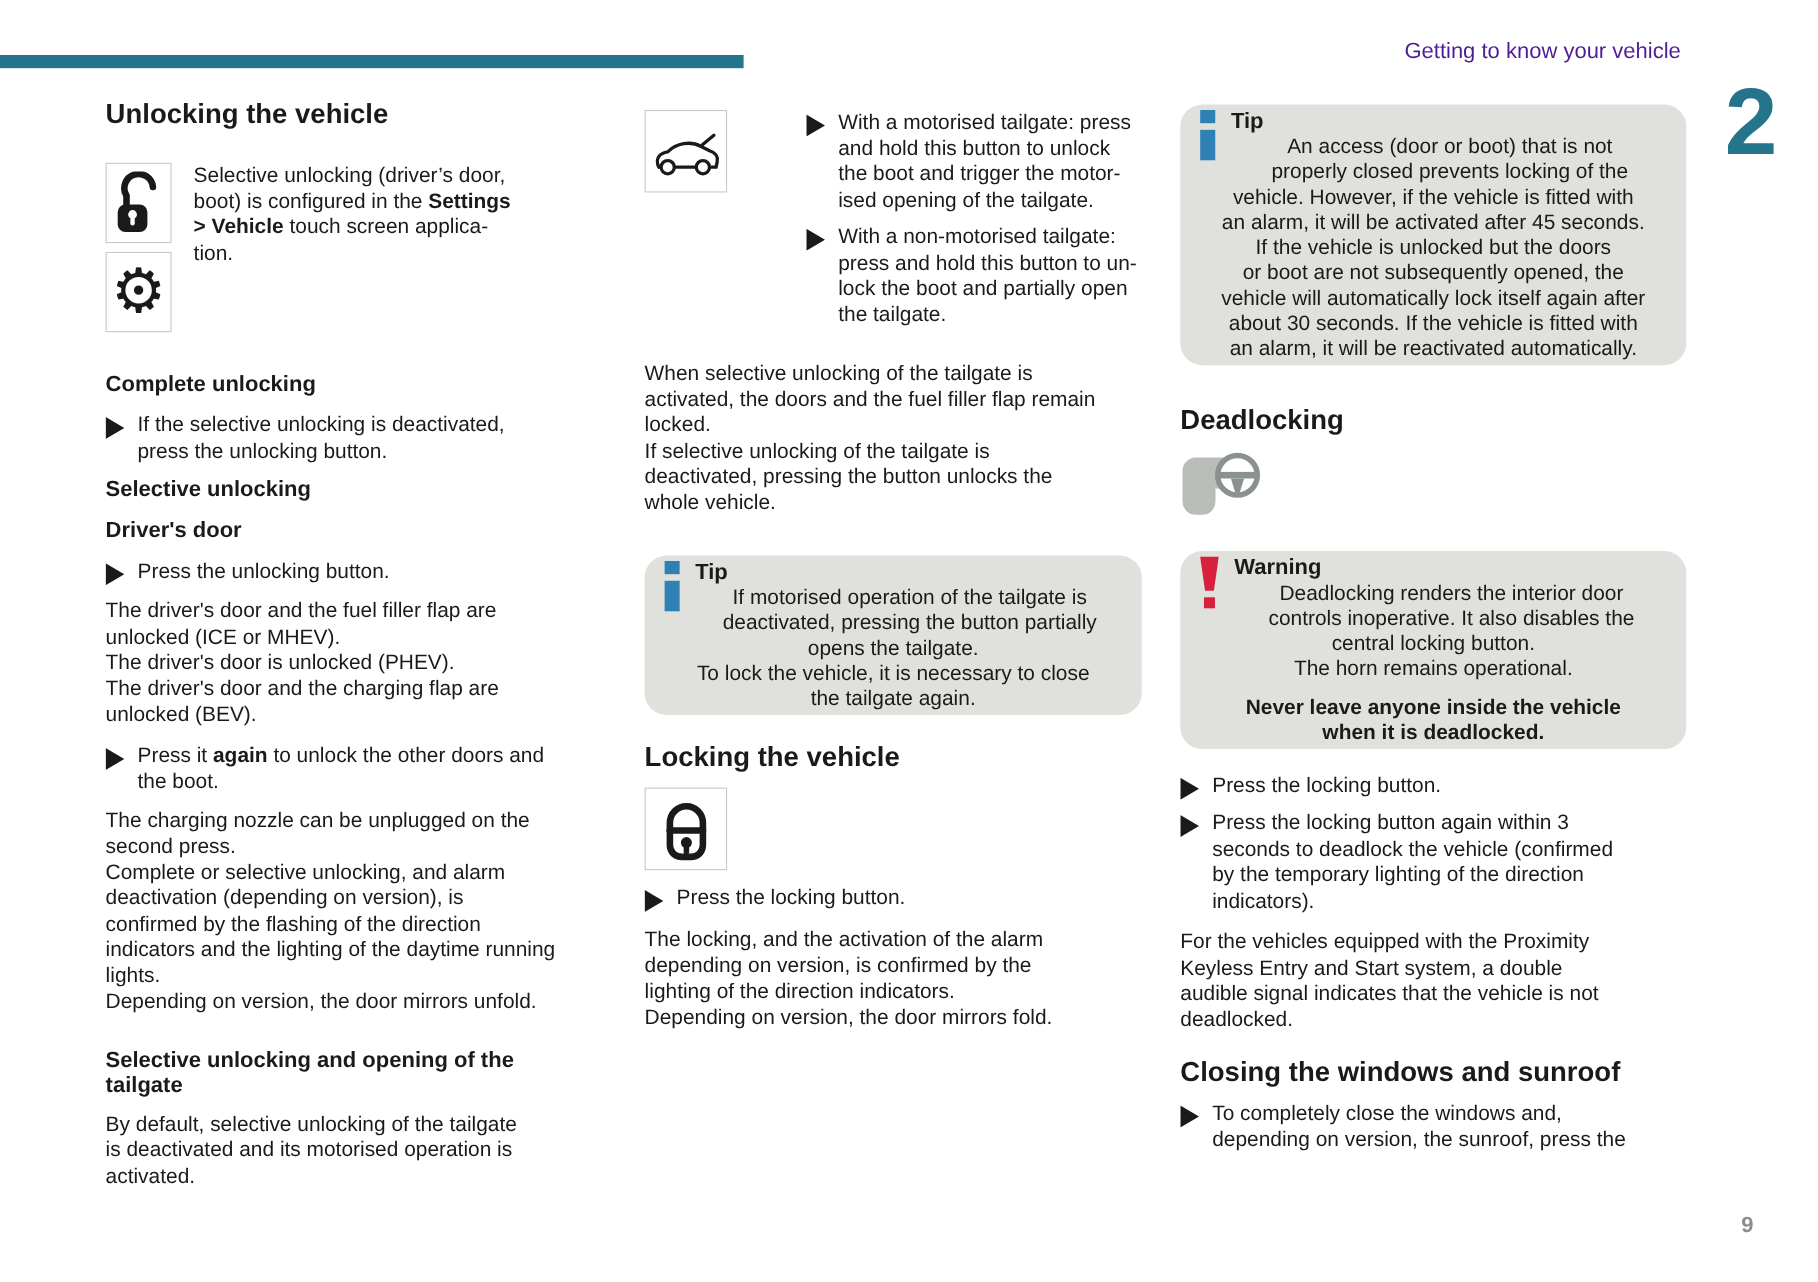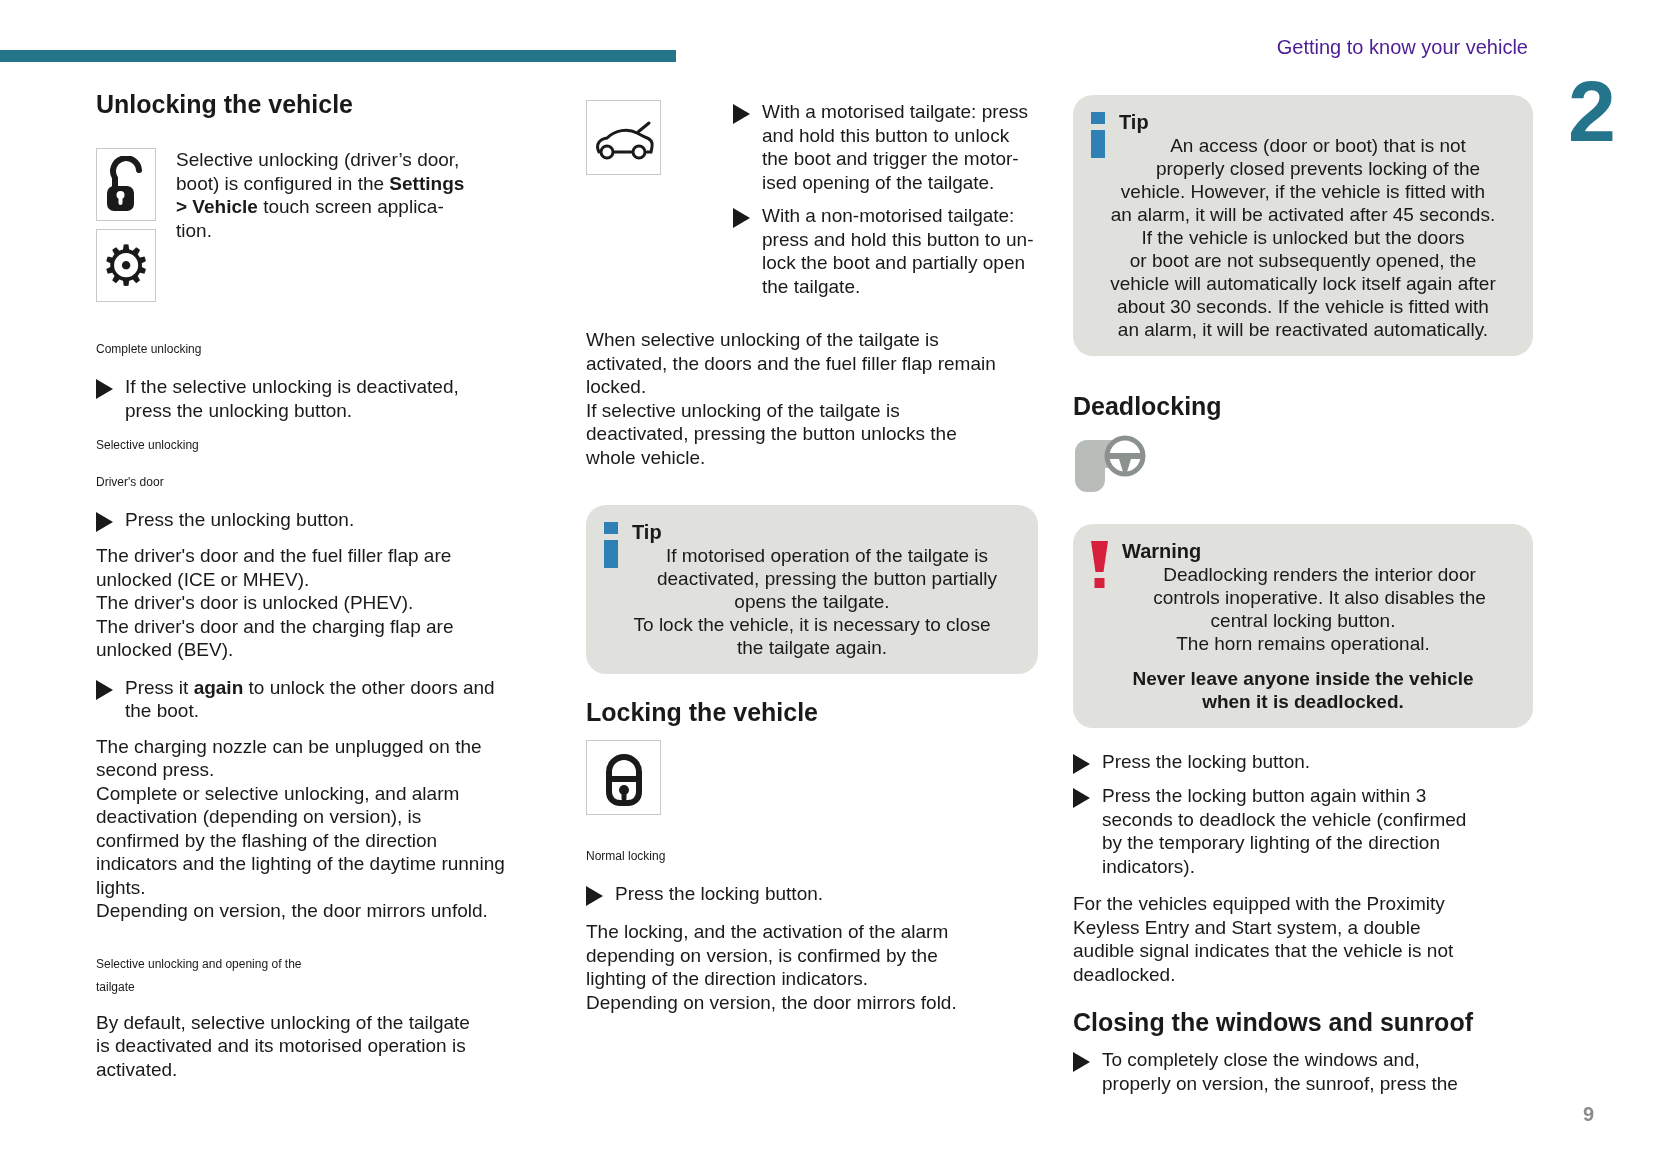--- a/index.html
+++ b/index.html
@@ -12,40 +12,40 @@
   .chapter{position:absolute;left:1568px;top:68px;font-size:86px;font-weight:bold;color:#24748C;line-height:1;}
   .pagenum{position:absolute;left:1583px;top:1103px;font-size:20px;font-weight:bold;color:#8c8c8c;}
 
   .col{position:absolute;}
   .col1{left:96px;top:92px;width:476px;}
   .col2{left:586px;top:100px;width:452px;}
   .col3{left:1073px;top:95px;width:460px;}
 
   h1,h2,p{margin:0;}
   h1{font-size:25px;line-height:24px;font-weight:bold;white-space:pre-line;}
-  h2{font-size:12px;line-height:23px;font-weight:normal;white-space:pre-line;}
+  h2{font-size:20px;line-height:23px;font-weight:bold;white-space:pre-line;}
   p{font-size:19px;line-height:23.5px;white-space:pre-line;}
 
   .fig{display:flex;align-items:flex-start;margin-top:32px;}
   .iconstack{display:flex;flex-direction:column;gap:8px;flex:none;}
   .iconbox{width:60px;height:73px;border:1px solid #c9c9c9;background:#fff;
            display:flex;align-items:center;justify-content:center;box-sizing:border-box;flex:none;}
   .iconbox.big{width:75px;height:75px;}
   .figtext{margin-left:20px;width:330px;}
   .gear{font-size:56px;line-height:1;color:#1a1a1a;font-family:"DejaVu Sans", sans-serif;}
 
   .bullet{display:flex;align-items:flex-start;}
   .bullet .arr{flex:none;margin:4px 12px 0 0;}
   .bullet p{flex:1;}
 
   .mt10{margin-top:10px}.mt12{margin-top:12px}.mt14{margin-top:14px}.mt16{margin-top:16px}
   .mt22{margin-top:22px}.mt24{margin-top:24px}.mt26{margin-top:26px}.mt30{margin-top:30px}
   .mt36{margin-top:36px}.mt38{margin-top:38px}
 
-  .notebox{background:#e0e0dc;border-radius:20px;padding:15px 16px;}
+  .notebox{background:#e0e0dc;border-radius:20px;padding:3px 16px;}
   .notebox .ntitle{font-size:20px;font-weight:bold;line-height:24px;}
   .notebox p{line-height:23px;text-align:center;}
   .floatico{float:left;margin:2px 14px 4px 2px;}
   .boldnote{font-weight:bold;margin-top:12px;}
 
   .fob{margin-top:14px;}
 </style>
 </head>
 <body>
 
@@ -188,21 +188,20 @@
       <g fill="none" stroke="#1a1a1a" stroke-width="6" stroke-linecap="round">
         <path d="M8 31 v-7 a15 15 0 0 1 30 0 v7"></path>
         <path d="M8 31 v13 c0 7 5 11 11 11 h8 c6 0 11-4 11-11 v-13"></path>
         <path d="M8 31 H38"></path>
       </g>
       <circle cx="23" cy="42" r="5" fill="#1a1a1a"></circle>
       <rect x="20.5" y="44" width="5" height="9" rx="2.5" fill="#1a1a1a"></rect>
     </svg>
   </div>
 
-  <h2 class="mt30">Normal locking</h2>
 
   <div class="bullet mt14">
     <svg class="arr" width="17" height="20" viewBox="0 0 17 20">
         <polygon points="0,0 17,10 0,20" fill="#1a1a1a"></polygon>
       </svg>
     <p>Press the locking button.</p>
   </div>
 
   <p class="mt14">The locking, and the activation of the alarm
 depending on version, is confirmed by the
@@ -274,17 +273,17 @@
 audible signal indicates that the vehicle is not
 deadlocked.</p>
 
   <h1 class="mt24">Closing the windows and sunroof</h1>
 
   <div class="bullet mt14">
     <svg class="arr" width="17" height="20" viewBox="0 0 17 20">
         <polygon points="0,0 17,10 0,20" fill="#1a1a1a"></polygon>
       </svg>
     <p>To completely close the windows and,
-properly on version, the sunroof, press the</p>
+depending on version, the sunroof, press the</p>
   </div>
 </div>
 
 <div class="pagenum">9</div>
 
 </body></html>

